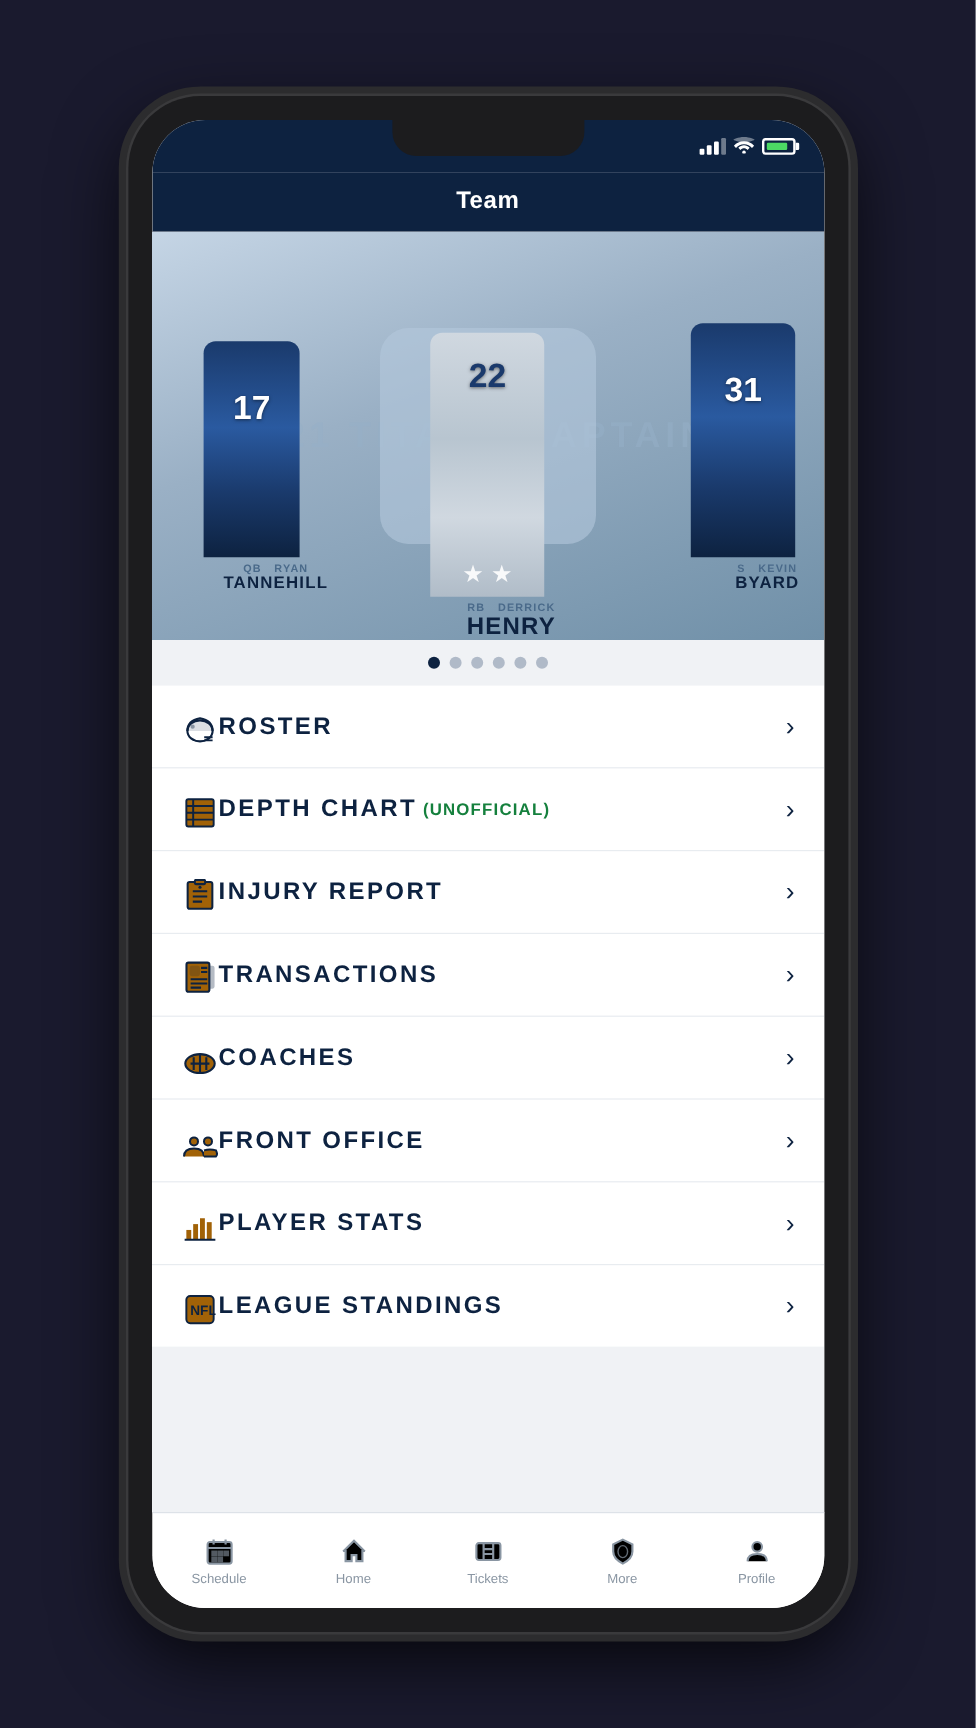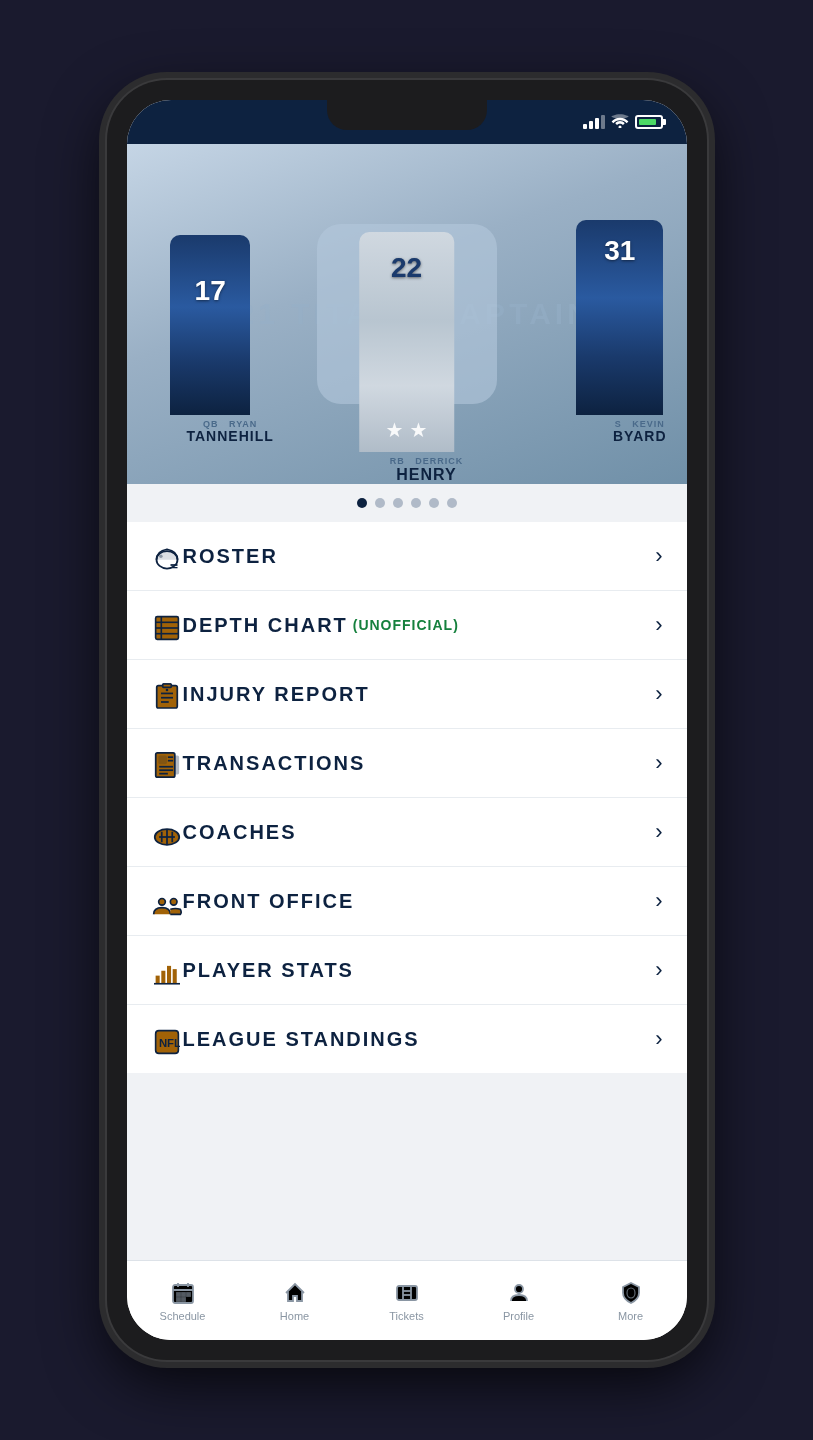--- a/index.html
+++ b/index.html
@@ -233,21 +233,21 @@
     }
     .player-name {
       font-size: 14px;
       font-weight: 900;
       color: #0d2240;
       letter-spacing: 1px;
       line-height: 1.1;
       text-transform: uppercase;
     }
     .player-name-lg {
-      font-size: 16px;
+      font-size: 20px;
     }
 
     
     .stars-row {
       position: absolute;
       bottom: 42px;
       left: 50%;
       transform: translateX(-50%);
       display: flex;
       gap: 6px;
@@ -393,21 +393,20 @@
       width: 95px;
       height: 220px;
       border-radius: 10px 10px 0 0;
       margin-top: 20px;
     }
     .p-s {
       background: linear-gradient(180deg, #1a3a6c 0%, #2a5aa0 40%, #1a3a6c 70%, #0d2240 100%);
       width: 87px;
       height: 195px;
       border-radius: 10px 10px 0 0;
-      margin-top: 25px;
     }
 
     
     .jersey-num {
       position: absolute;
       top: 40px;
       left: 50%;
       transform: translateX(-50%);
       font-size: 28px;
       font-weight: 900;
@@ -449,20 +448,23 @@
               <path d="M12 9c-2.5 0-4.7 1.1-6.3 2.9l2.3 2.5C9.1 13.2 10.5 12.5 12 12.5s2.9.7 4 1.9l2.3-2.5C16.7 10.1 14.5 9 12 9z"></path>
               <circle cx="12" cy="17" r="2"></circle>
             </svg>
           </span>
           <div class="battery-icon">
             <div class="battery-fill"></div>
           </div>
         </div>
       </div>
 
+      <div class="app-header">
+        <span class="app-header-title">Team</span>
+      </div>
 
       <div class="scroll-content">
 
         <div class="hero-banner">
           <div class="hero-bg"></div>
 
           <div class="captains-text">2021 TITANS CAPTAINS</div>
 
           <div class="captain-logo">
             <span class="captain-c">C</span>
@@ -696,36 +698,36 @@
               <line x1="8" y1="10" x2="16" y2="10"></line>
               <line x1="8" y1="14" x2="16" y2="14"></line>
             </svg>
           </div>
           <span class="nav-label">Tickets</span>
         </div>
 
         <div class="nav-item">
           <div class="nav-icon">
             <svg width="24" height="24" viewBox="0 0 24 24" fill="none" stroke="#8a96a3" stroke-width="1.8">
+              <path d="M12 2 L20 6 L20 12 Q20 18 12 22 Q4 18 4 12 L4 6 Z"></path>
+              <ellipse cx="12" cy="12" rx="4" ry="5" stroke="#8a96a3" stroke-width="1.2" opacity="0.7"></ellipse>
+            </svg>
+          </div>
+          <span class="nav-label">More</span>
+        </div>
+
+        <div class="nav-item">
+          <div class="nav-icon">
+            <svg width="24" height="24" viewBox="0 0 24 24" fill="none" stroke="#8a96a3" stroke-width="1.8">
               <circle cx="12" cy="8" r="4"></circle>
               <path d="M4 20 Q4 14 12 14 Q20 14 20 20"></path>
             </svg>
           </div>
           <span class="nav-label">Profile</span>
         </div>
 
-        <div class="nav-item">
-          <div class="nav-icon">
-            <svg width="24" height="24" viewBox="0 0 24 24" fill="none" stroke="#8a96a3" stroke-width="1.8">
-              <path d="M12 2 L20 6 L20 12 Q20 18 12 22 Q4 18 4 12 L4 6 Z"></path>
-              <ellipse cx="12" cy="12" rx="4" ry="5" stroke="#8a96a3" stroke-width="1.2" opacity="0.7"></ellipse>
-            </svg>
-          </div>
-          <span class="nav-label">More</span>
-        </div>
-
       </div>
 
     </div>
 
   </div>
 
 </div>
 
 </body></html>

